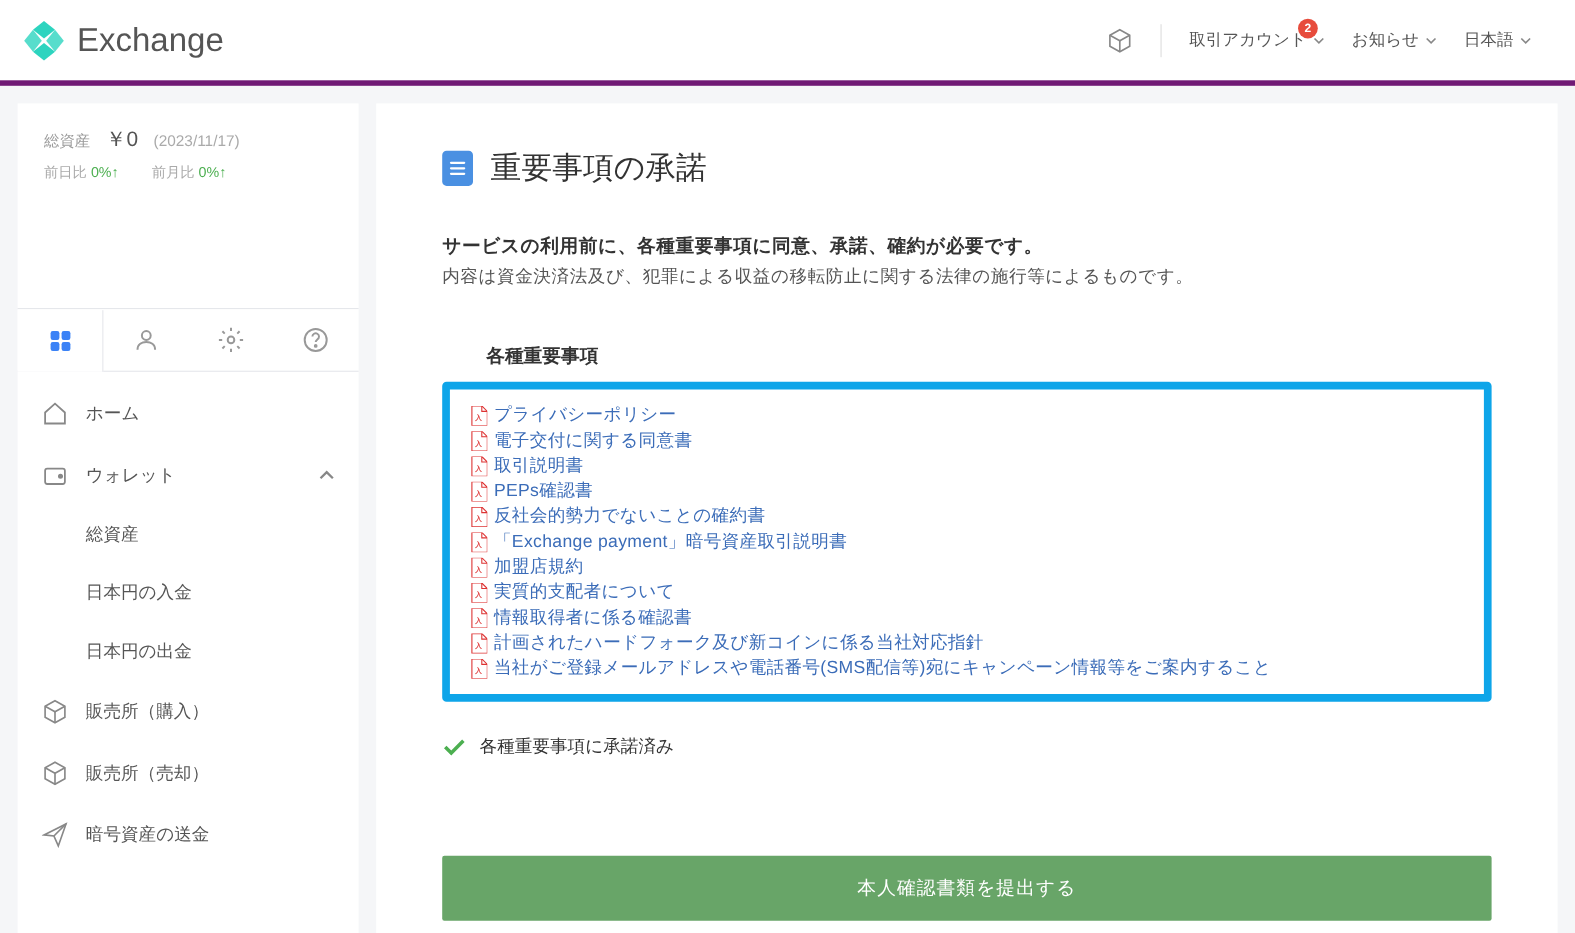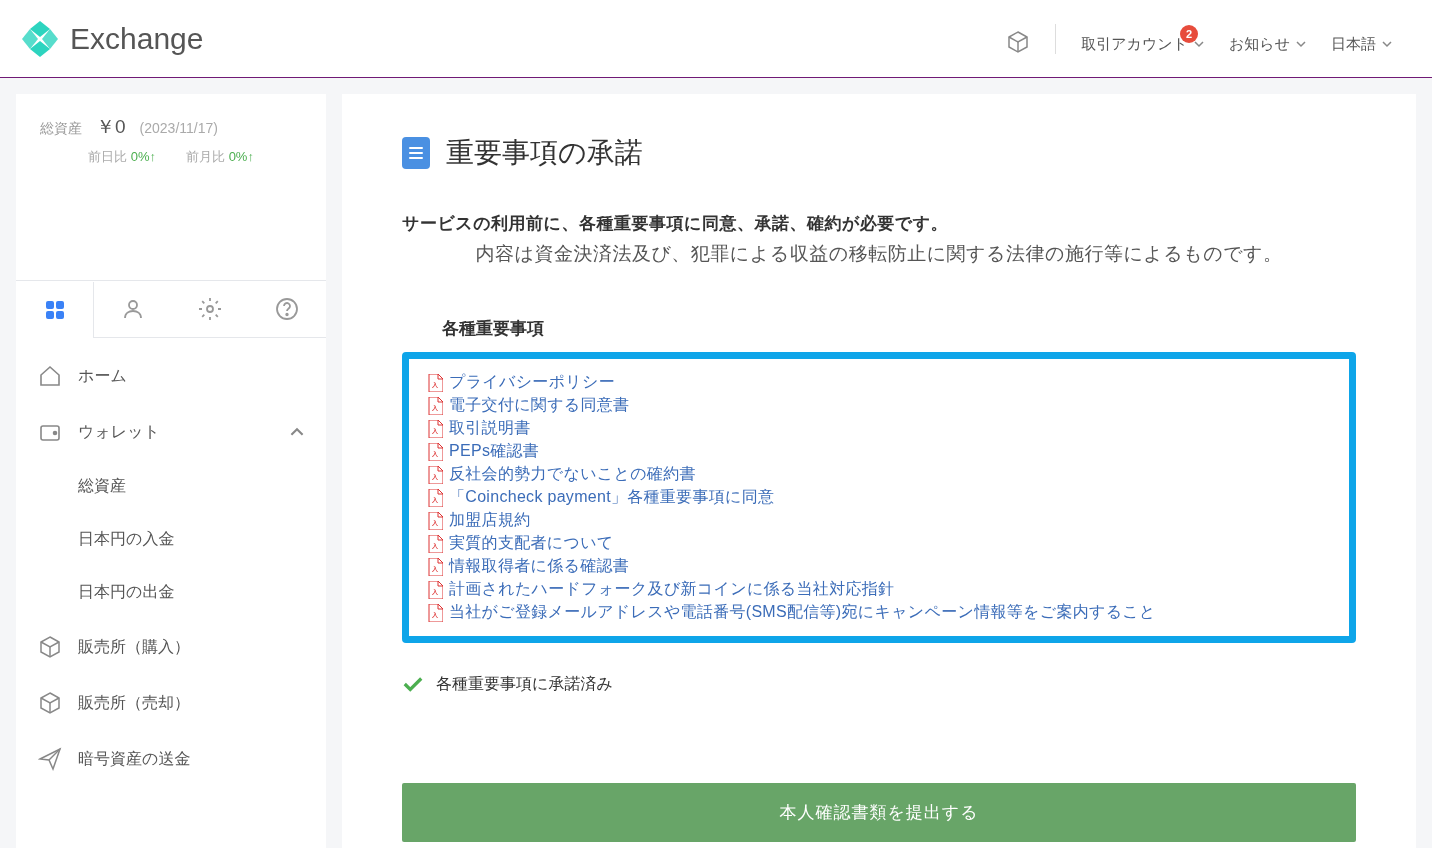--- a/index.html
+++ b/index.html
@@ -12,39 +12,39 @@
       background: #f5f6f8;
       color: #333;
     }
     .header {
       background: #fff;
       height: 78px;
       display: flex;
       align-items: center;
       justify-content: space-between;
       padding: 0 40px 0 20px;
-      border-bottom: 1px solid #701a75;
+      border-bottom: 5px solid #701a75;
     }
     .logo-area {
       display: flex;
       align-items: center;
       gap: 10px;
     }
     .logo-icon {
       width: 40px;
       height: 40px;
     }
     .logo-text {
       font-size: 30px;
       color: #555;
       font-weight: 400;
     }
     .header-right {
       display: flex;
-      align-items: flex-end;
+      align-items: center;
       gap: 25px;
     }
     .header-item {
       display: flex;
       align-items: center;
       gap: 6px;
       color: #555;
       font-size: 15px;
       cursor: pointer;
       position: relative;
@@ -106,21 +106,20 @@
       font-size: 19px;
       font-weight: 500;
     }
     .asset-date {
       color: #aaa;
       font-size: 14px;
     }
     .asset-row2 {
       display: flex;
       gap: 30px;
-      justify-content: center;
     }
     .asset-stat {
       font-size: 13px;
       color: #aaa;
     }
     .asset-stat-val {
       color: #4caf50;
     }
     .sidebar-divider {
       height: 1px;
@@ -223,25 +222,24 @@
       font-weight: 500;
     }
     .intro-bold {
       font-size: 17px;
       font-weight: 600;
       color: #333;
       margin-bottom: 6px;
       letter-spacing: 0.5px;
     }
     .intro-text {
-      font-size: 19px;
+      font-size: 16px;
       color: #555;
       margin-bottom: 50px;
       letter-spacing: 0.5px;
-      text-align: center;
     }
     .section-title {
       font-size: 17px;
       font-weight: 600;
       color: #333;
       margin-bottom: 12px;
       margin-left: 40px;
     }
     .doc-box {
       border: 7px solid #0ea5e9;
@@ -491,21 +489,21 @@
             <text x="8" y="13" font-size="6" fill="#d33" text-anchor="middle" font-weight="bold">入</text>
           </svg>
           <span class="doc-link">反社会的勢力でないことの確約書</span>
         </div>
         <div class="doc-item">
           <svg class="pdf-icon" viewBox="0 0 16 18">
             <path d="M2 0 L11 0 L16 5 L16 18 L2 18 Z" fill="#fff" stroke="#d33" stroke-width="1"></path>
             <path d="M11 0 L11 5 L16 5" fill="none" stroke="#d33" stroke-width="1"></path>
             <text x="8" y="13" font-size="6" fill="#d33" text-anchor="middle" font-weight="bold">入</text>
           </svg>
-          <span class="doc-link">「Coincheck payment」各種重要事項に同意</span>
+          <span class="doc-link">「Exchange payment」暗号資産取引説明書</span>
         </div>
         <div class="doc-item">
           <svg class="pdf-icon" viewBox="0 0 16 18">
             <path d="M2 0 L11 0 L16 5 L16 18 L2 18 Z" fill="#fff" stroke="#d33" stroke-width="1"></path>
             <path d="M11 0 L11 5 L16 5" fill="none" stroke="#d33" stroke-width="1"></path>
             <text x="8" y="13" font-size="6" fill="#d33" text-anchor="middle" font-weight="bold">入</text>
           </svg>
           <span class="doc-link">加盟店規約</span>
         </div>
         <div class="doc-item">

